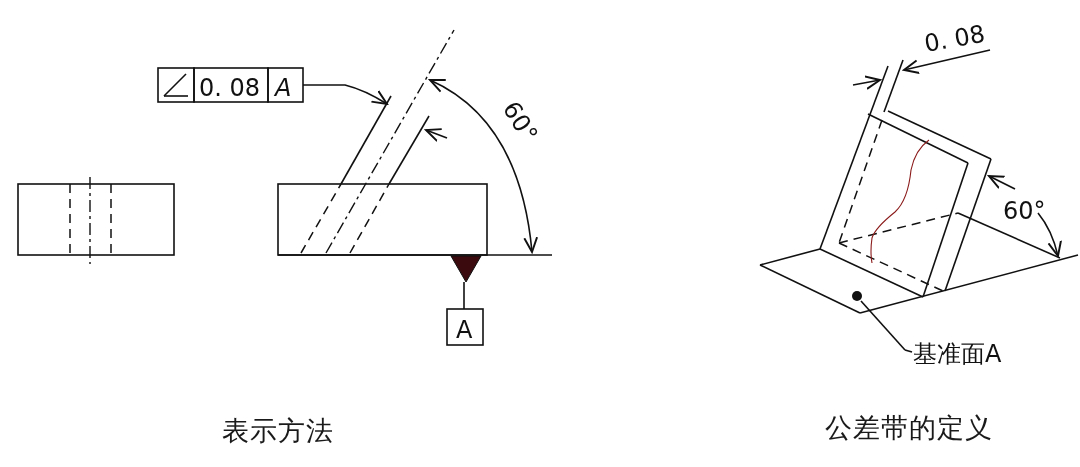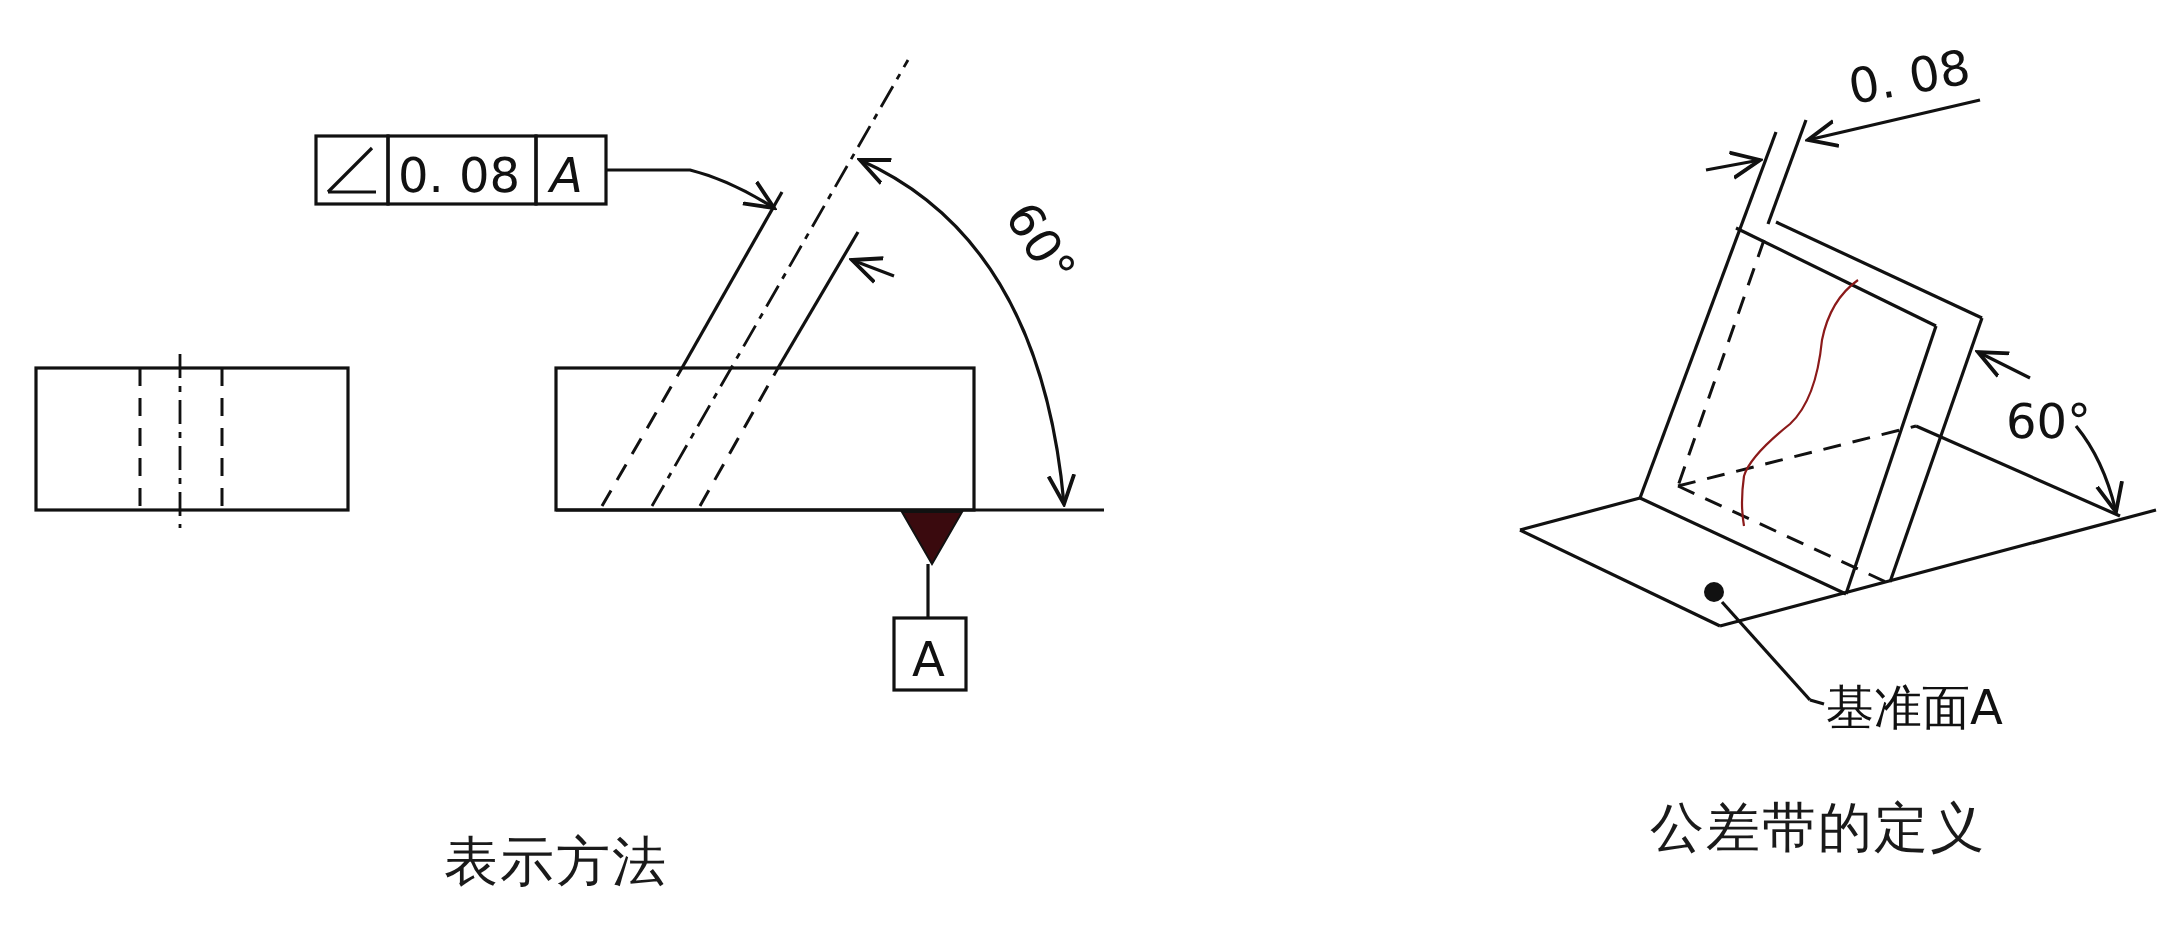--- a/index.html
+++ b/index.html
@@ -104,13 +104,13 @@
 
   <line x1="1015" y1="189" x2="989" y2="176" class="ln" marker-end="url(#arr)"></line>
 
   <path d="M1038,213 Q1052,230 1058,256" class="ln" marker-end="url(#arr)"></path>
   <text x="1003" y="219" font-size="24" class="txt">60°</text>
 
   <text x="913" y="362" font-size="24" class="txt">基准面A</text>
 </svg>
 
 <div class="caption" style="left:222px; top:413px;">表示方法</div>
-<div class="caption" style="left:825px; top:396px;">公差带的定义</div>
+<div class="caption" style="left:825px; top:410px;">公差带的定义</div>
 
 </body></html>

